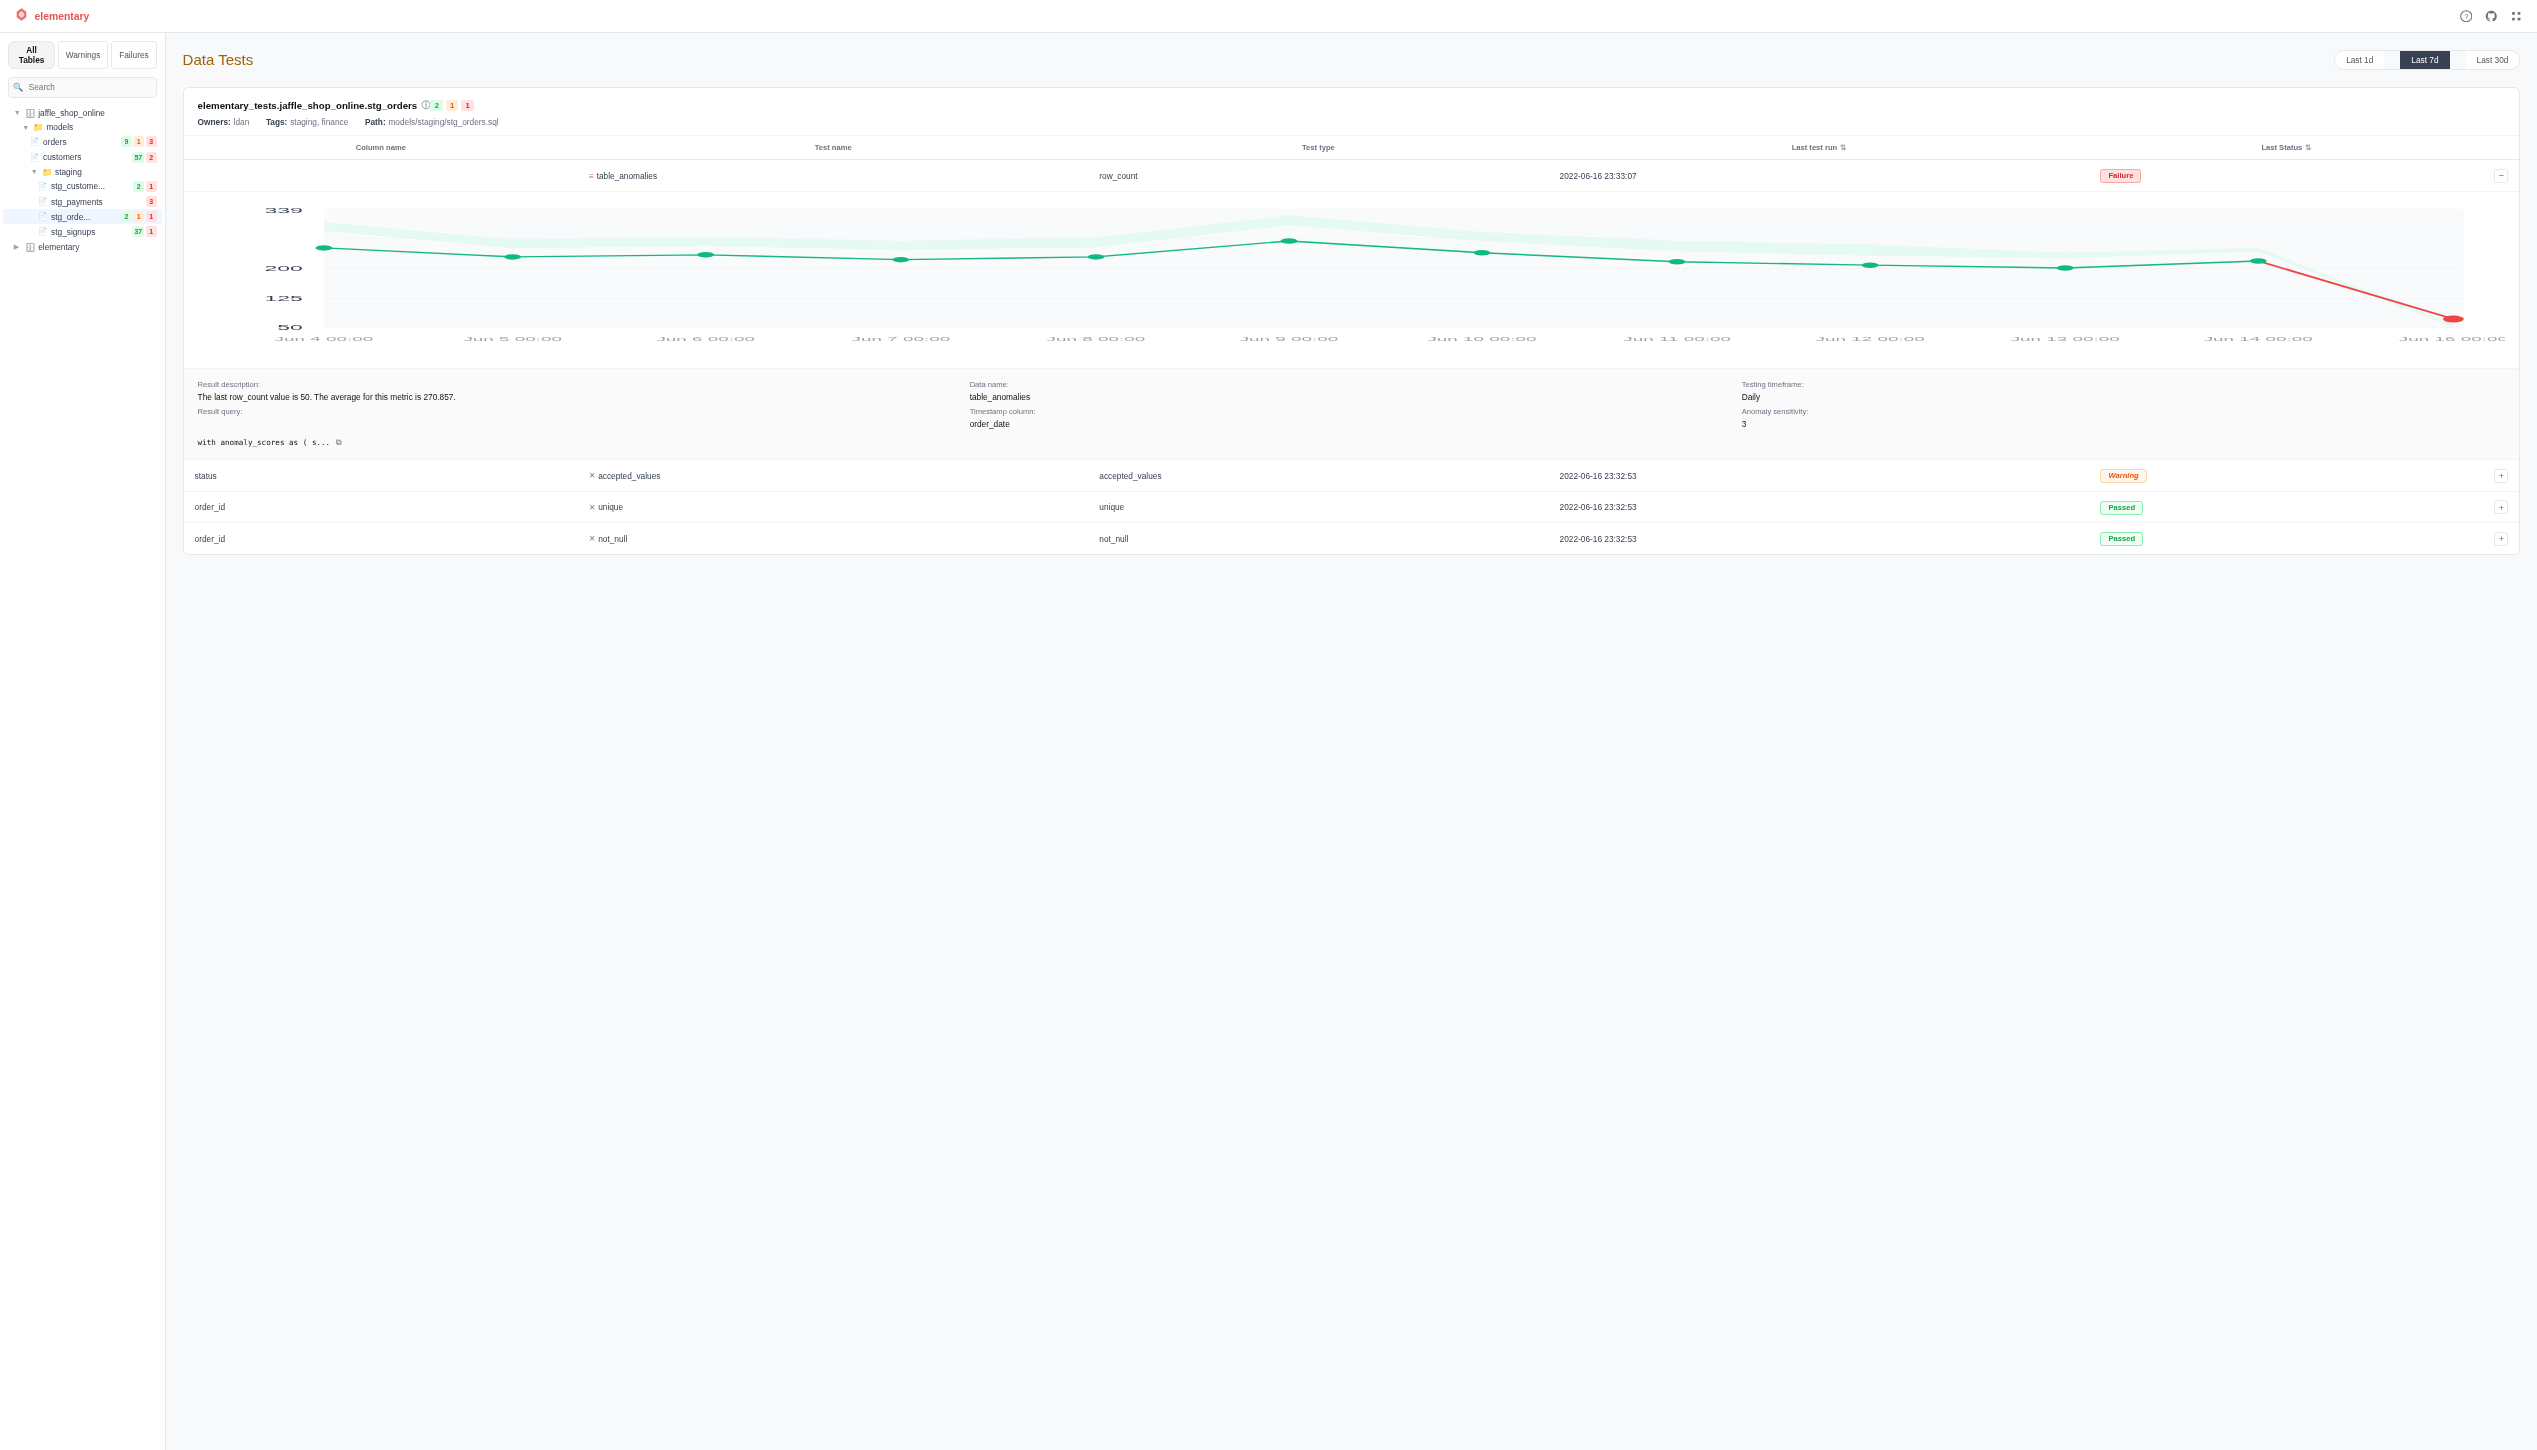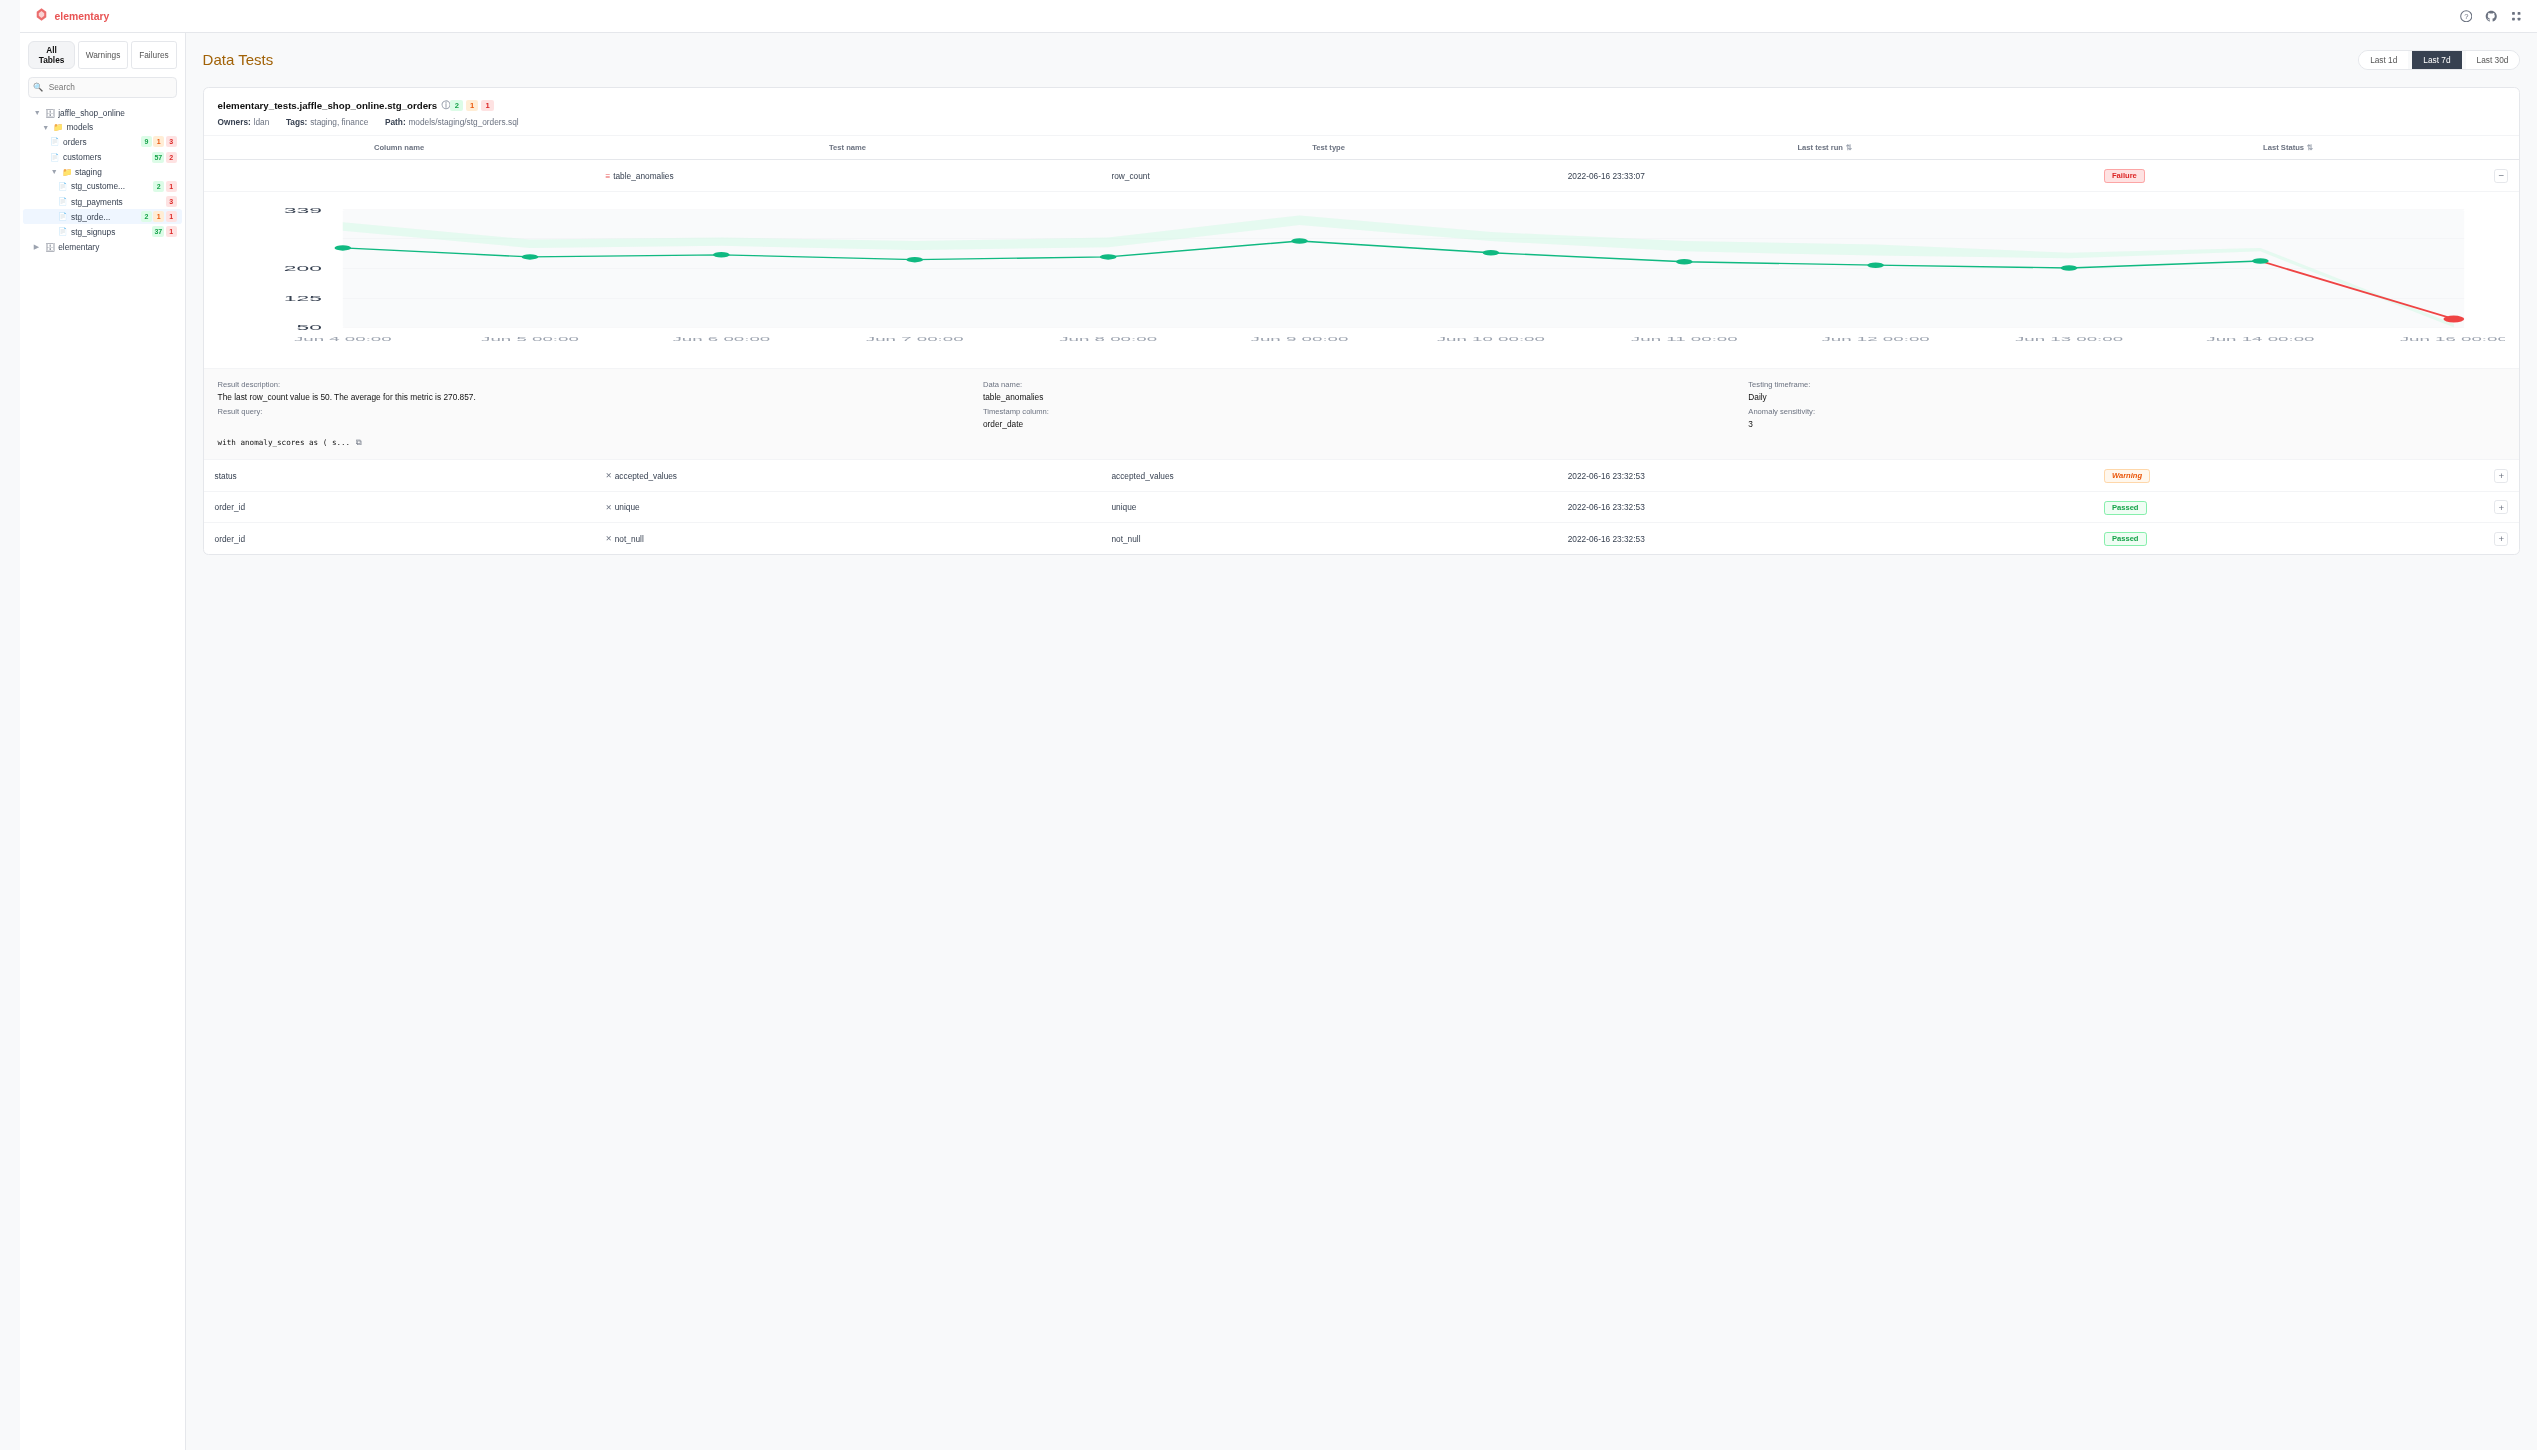--- a/index.html
+++ b/index.html
@@ -1,19 +1,19 @@
 <!DOCTYPE html>
 <html style="font-size:11px"><head>
   <meta charset="utf-8">
   <style>
     * { box-sizing: border-box; margin: 0; padding: 0; }
     body { font-family: -apple-system, BlinkMacSystemFont, 'Segoe UI', sans-serif; background: #f8f9fa; color: #333; font-size: 9px; }
     
     
-    .app-container { display: flex; flex-direction: column; height: 100vh; padding-left: 20px; }
+    .app-container { display: flex; flex-direction: column; height: 100vh; }
     .top-bar { display: flex; align-items: center; justify-content: space-between; padding: 0 14px; height: 33px; background: #fff; border-bottom: 0.7px solid #e5e7eb; }
     .logo { display: flex; align-items: center; gap: 5.5px; font-weight: 700; font-size: 10.4px; color: #e85454; }
     .logo-icon { color: #e85454; font-size: 12.5px; }
     .top-icons { display: flex; gap: 11px; align-items: center; }
     .top-icon { width: 14px; height: 14px; display: flex; align-items: center; justify-content: center; color: #6b7280; cursor: pointer; }
     
     .main-layout { display: flex; flex: 1; overflow: hidden; }
     
     
     .sidebar { width: 166px; background: #fff; border-right: 0.7px solid #e5e7eb; overflow-y: auto; padding: 8.3px 0; }
@@ -35,21 +35,21 @@
     .badge { display: inline-flex; align-items: center; justify-content: center; min-width: 11px; height: 11px; border-radius: 2.1px; font-size: 7px; font-weight: 600; padding: 0 2.1px; }
     .badge-red { background: #fee2e2; color: #dc2626; }
     .badge-orange { background: #ffedd5; color: #ea580c; }
     .badge-green { background: #dcfce7; color: #16a34a; }
     .badges { display: flex; gap: 1.4px; }
     
     
     .main-content { flex: 1; overflow-y: auto; padding: 16.6px; }
     .page-header { display: flex; align-items: center; justify-content: space-between; margin-bottom: 16.6px; }
     .page-title { font-size: 15px; font-weight: 400; color: #a16207; }
-    .time-buttons { display: flex; gap: 4px; border: 0.7px solid #e5e7eb; border-radius: 10px; overflow: hidden; }
+    .time-buttons { display: flex; gap: 16px; border: 0.7px solid #e5e7eb; border-radius: 10px; overflow: hidden; }
     .time-btn { padding: 4.2px 11px; font-size: 8.3px; cursor: pointer; background: #fff; border: none; color: #555; }
     .time-btn.active { background: #374151; color: #fff; }
     
     
     .card { background: #fff; border: 0.7px solid #e5e7eb; border-radius: 5.5px; margin-bottom: 11px; overflow: hidden; }
     .card-header { padding: 11px 14px 8.3px; border-bottom: 0.7px solid #f3f4f6; }
     .card-title-row { display: flex; align-items: center; justify-content: flex-start; }
     .card-title { font-size: 9.7px; font-weight: 600; color: #111; display: flex; align-items: center; gap: 4.2px; }
     .card-meta { display: flex; gap: 16.6px; margin-top: 5.5px; font-size: 8.3px; color: #6b7280; }
     .card-meta span { display: flex; align-items: center; gap: 2.8px; }

